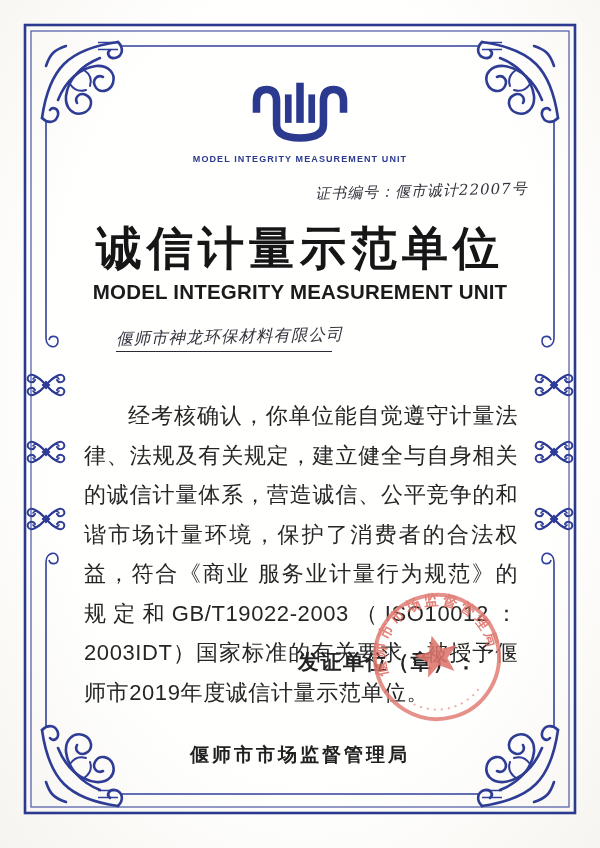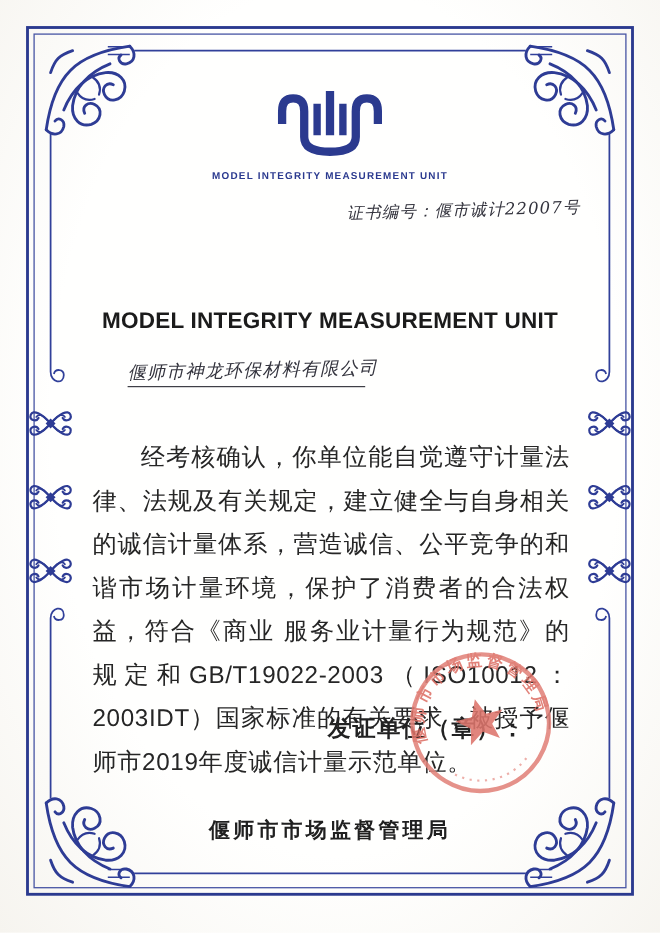--- a/index.html
+++ b/index.html
@@ -114,20 +114,21 @@
           <path d="M80,22 V56" stroke-width="8"></path>
         </g>
       </svg>
       <div class="logo-caption">MODEL INTEGRITY MEASUREMENT UNIT</div>
     </div>
 
     <div class="cert-no">
       <span>证书编号：</span><span>偃市诚计22007号</span>
     </div>
 
+    <div class="title-cn">诚信计量示范单位</div>
     <div class="title-en">MODEL INTEGRITY MEASUREMENT UNIT</div>
 
     <div class="awardee-wrap">
       <span class="awardee">偃师市神龙环保材料有限公司</span>
     </div>
 
     <p class="body-text">经考核确认，你单位能自觉遵守计量法律、法规及有关规定，建立健全与自身相关的诚信计量体系，营造诚信、公平竞争的和谐市场计量环境，保护了消费者的合法权益，符合《商业 服务业计量行为规范》的规定和GB/T19022-2003（ISO10012：2003IDT）国家标准的有关要求，被授予偃师市2019年度诚信计量示范单位。</p>
 
     <div class="issuer-row">发证单位（章）：</div>
 

